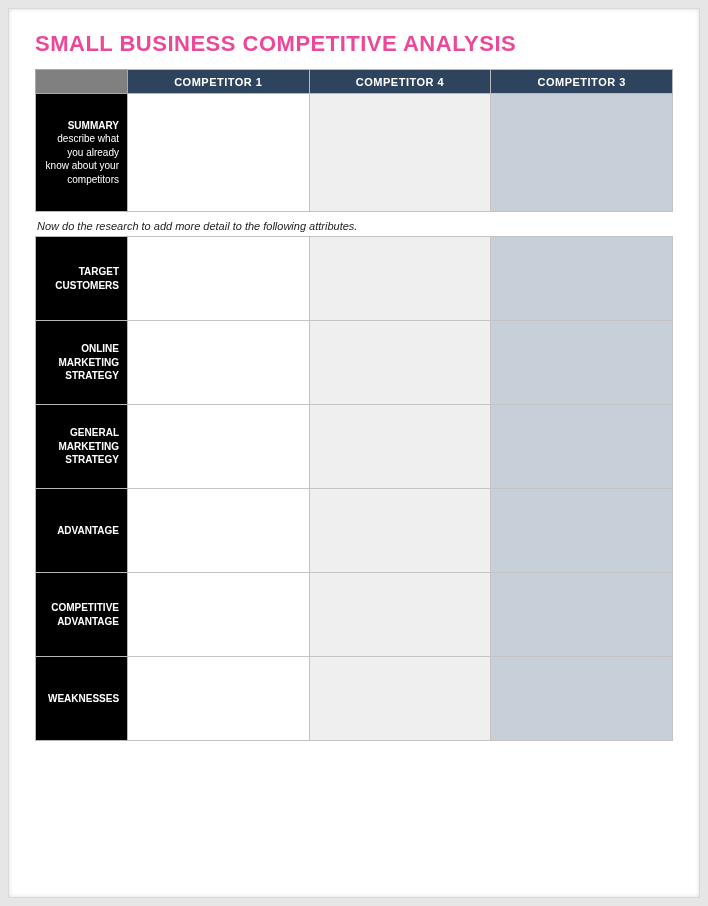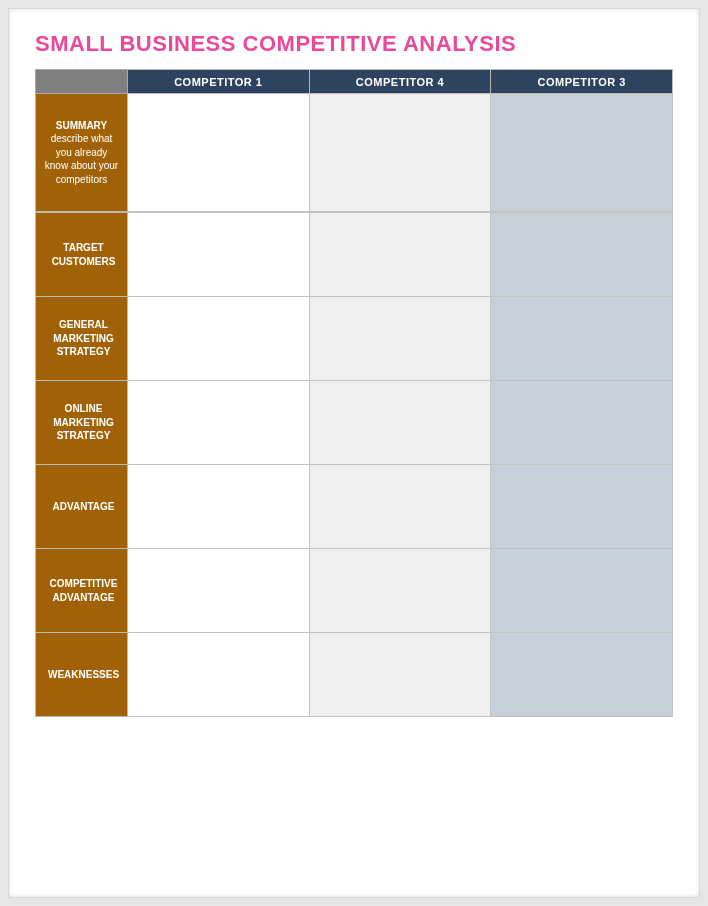--- a/index.html
+++ b/index.html
@@ -48,29 +48,29 @@
     font-size: 11px;
     font-weight: 700;
     letter-spacing: 0.5px;
     text-align: center;
     border: 1px solid #b8b8b8;
     padding: 5px 0;
   }
 
   
   td.row-label {
-    background: #a16207;
+    background: #000000;
     color: #ffffff;
     font-size: 10px;
     font-weight: 700;
     line-height: 1.35;
     padding: 8px 8px;
     border: 1px solid #b8b8b8;
     vertical-align: middle;
-    text-align: center;
+    text-align: right;
   }
   td.row-label .sub {
     font-weight: 400;
   }
 
   
   td.cell {
     border: 1px solid #c3c3c3;
   }
   td.cell.c1 { background: #ffffff; }
@@ -115,44 +115,45 @@
         <span>SUMMARY</span><br>
         <span class="sub">describe what you already know about your competitors</span>
       </td>
       <td class="cell c1"></td>
       <td class="cell c2"></td>
       <td class="cell c3"></td>
     </tr>
   </tbody>
     </table>
 
+  <div class="instruction">Now do the research to add more detail to the following attributes.</div>
 
   <table>
     <colgroup>
       <col class="col-label">
       <col class="col-comp">
       <col class="col-comp">
       <col class="col-comp">
     </colgroup>
 
     <tbody>
         <tr class="attr-row">
       <td class="row-label">TARGET CUSTOMERS</td>
       <td class="cell c1"></td>
       <td class="cell c2"></td>
       <td class="cell c3"></td>
     </tr>
     <tr class="attr-row">
-      <td class="row-label">GENERAL MARKETING STRATEGY</td>
+      <td class="row-label">ONLINE MARKETING STRATEGY</td>
       <td class="cell c1"></td>
       <td class="cell c2"></td>
       <td class="cell c3"></td>
     </tr>
     <tr class="attr-row">
-      <td class="row-label">ONLINE MARKETING STRATEGY</td>
+      <td class="row-label">GENERAL MARKETING STRATEGY</td>
       <td class="cell c1"></td>
       <td class="cell c2"></td>
       <td class="cell c3"></td>
     </tr>
     <tr class="attr-row">
       <td class="row-label">ADVANTAGE</td>
       <td class="cell c1"></td>
       <td class="cell c2"></td>
       <td class="cell c3"></td>
     </tr>

